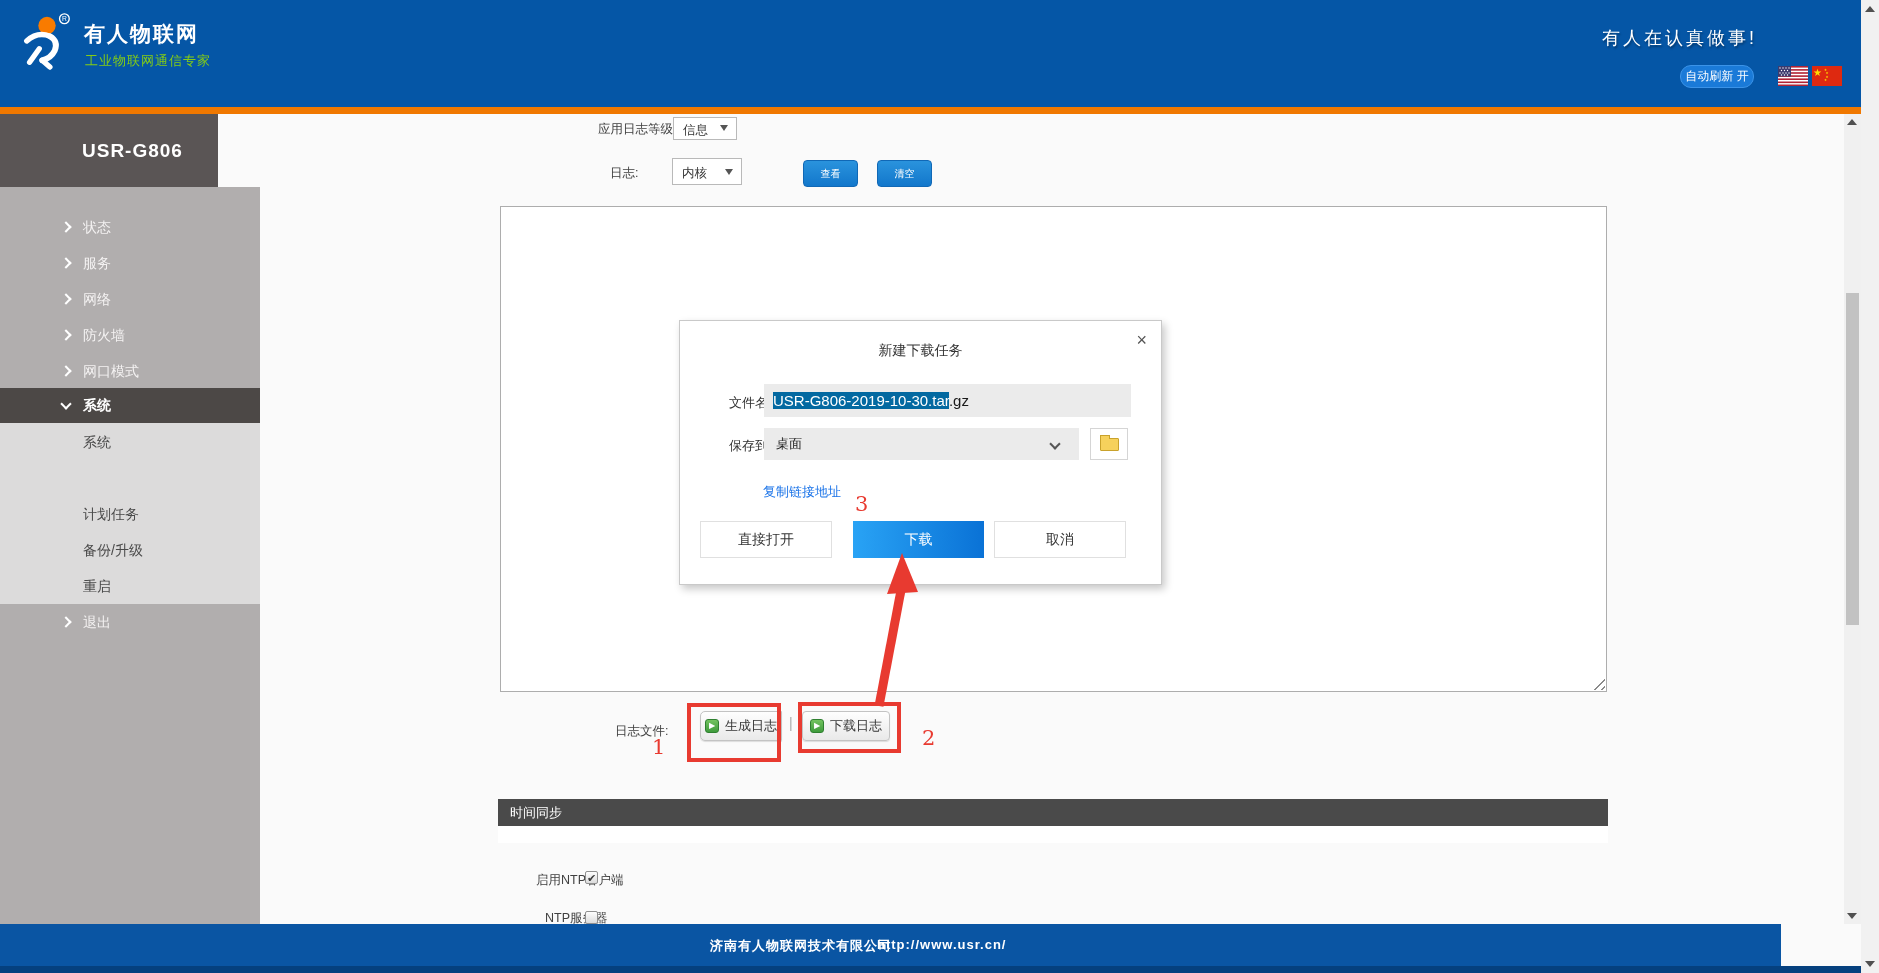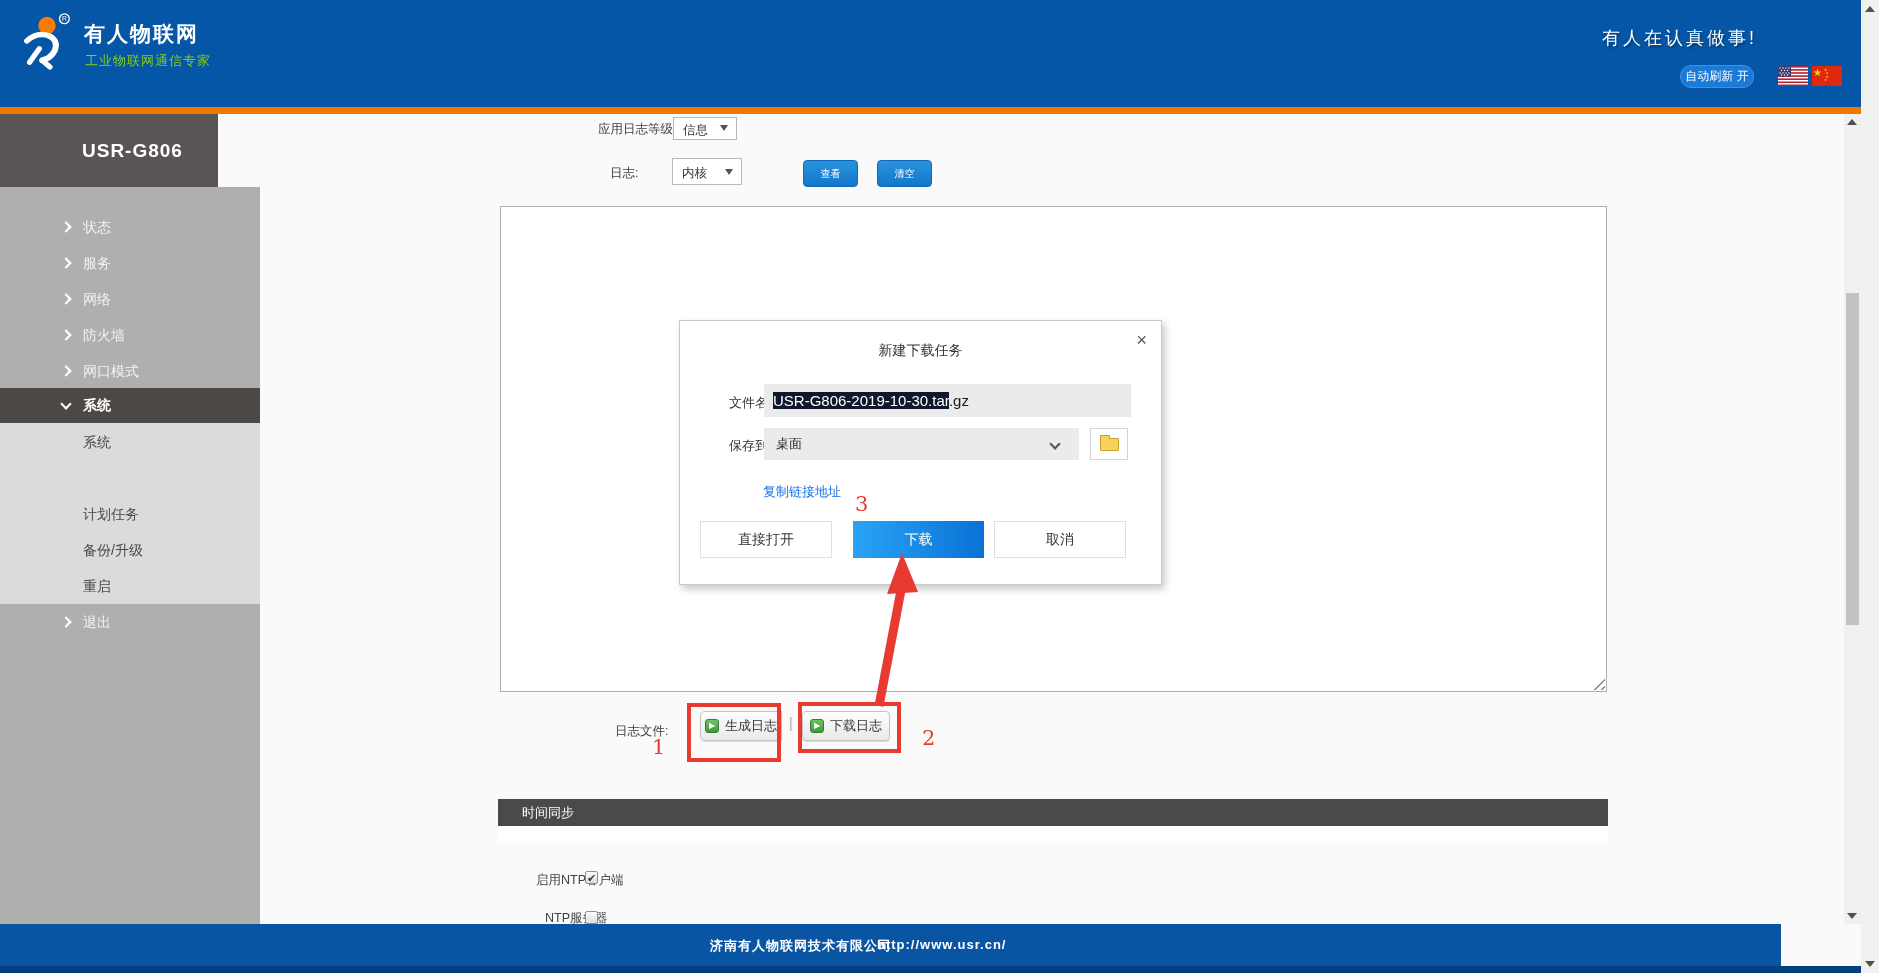--- a/index.html
+++ b/index.html
@@ -40,31 +40,31 @@
   .grip { position:absolute; right:1px; bottom:1px; width:12px; height:12px; background:repeating-linear-gradient(135deg,#8a8a8a 0 1.5px,transparent 1.5px 4.5px); clip-path:polygon(100% 0,100% 100%,0 100%); }
   .btn-gray { background:linear-gradient(#fefefe,#e9e9e9); border:1px solid #c3c3c3; border-radius:4px; box-shadow:0 1px 1px rgba(0,0,0,.12); font-size:13px; color:#333; cursor:pointer; display:flex; align-items:center; justify-content:center; gap:6px; }
   .play-ico { width:14px; height:14px; border-radius:3px; background:linear-gradient(#72c35f,#3f9b3c); border:1px solid #2f8030; color:#fff; font-size:8px; line-height:12px; text-align:center; }
 
   
   .red-box { border:4px solid #e83a30; background:transparent; }
   .red-num { color:#e83a30; font-size:21px; font-family:"DejaVu Serif",serif; }
 
   
   .sect-bar { left:498px; top:799px; width:1110px; height:27px; background:#4a4a4a; color:#fff; font-size:13px; line-height:27px; }
-  .sect-bar span { margin-left:24px; }
+  .sect-bar span { margin-left:12px; }
   .sect-white { left:498px; top:826px; width:1110px; height:17px; background:#fff; }
   .chkbox { width:13px; height:13px; background:linear-gradient(#fdfdfd,#dcdcdc); border:1px solid #909090; border-radius:2px; font-size:11px; line-height:12px; text-align:center; color:#3b3b3b; cursor:pointer; }
 
   
   .dialog { left:679px; top:320px; width:483px; height:265px; background:#fff; border:1px solid #c9c9c9; box-shadow:3px 4px 8px rgba(0,0,0,.22); }
   .dlg-title { left:0; top:21px; width:100%; text-align:center; color:#333; font-size:14px; }
   .dlg-close { right:14px; top:10px; color:#555; font-size:18px; cursor:pointer; line-height:18px; }
   .dlg-label { color:#333; font-size:13px; }
   .dlg-input { left:84px; top:63px; width:367px; height:33px; background:#ebebeb; font-size:15px; line-height:33px; padding-left:9px; color:#1a1a1a; white-space:nowrap; overflow:hidden; }
-  .hl { background:#0f172a; color:#fff; }
+  .hl { background:#0369a1; color:#fff; }
   .dlg-select { left:84px; top:107px; width:315px; height:32px; background:#ebebeb; font-size:13px; line-height:32px; padding-left:12px; color:#222; cursor:pointer; }
   .dlg-select .vchev { position:absolute; right:20px; top:12px; width:8px; height:8px; border-right:2px solid #555; border-bottom:2px solid #555; transform:rotate(45deg); }
   .folder-btn { left:410px; top:107px; width:38px; height:32px; background:#fff; border:1px solid #d5d5d5; cursor:pointer; }
   .folder-ico { position:absolute; left:9px; top:9px; width:19px; height:13px; background:#f6d15c; border:1px solid #c9a22c; border-radius:1px; }
   .folder-ico::before { content:""; position:absolute; left:-1px; top:-4px; width:8px; height:3px; background:#f6d15c; border:1px solid #c9a22c; border-bottom:none; }
   .dlg-link { left:83px; top:162px; color:#1a73e8; font-size:13px; cursor:pointer; }
   .dlg-btn { top:200px; width:132px; height:37px; font-size:14px; line-height:35px; text-align:center; cursor:pointer; }
   .dlg-btn.plain { background:#fff; border:1px solid #e0e0e0; color:#333; }
   .dlg-btn.primary { background:linear-gradient(90deg,#29a3f5,#0a72d6); border:none; color:#fff; line-height:37px; }
 

